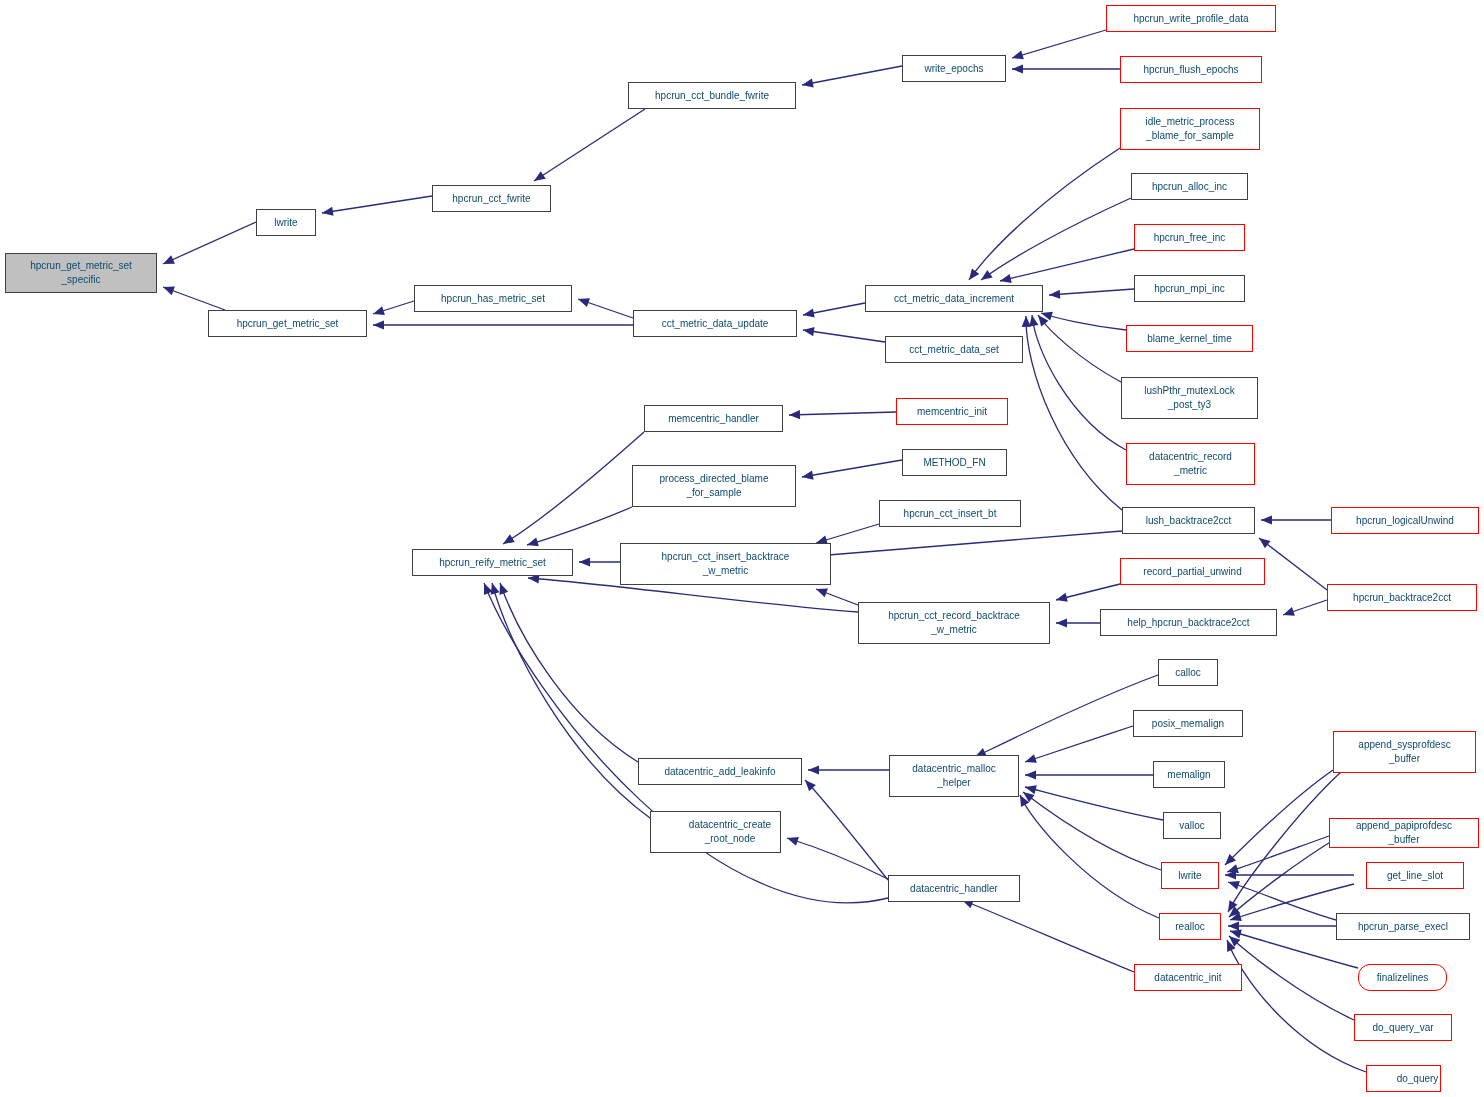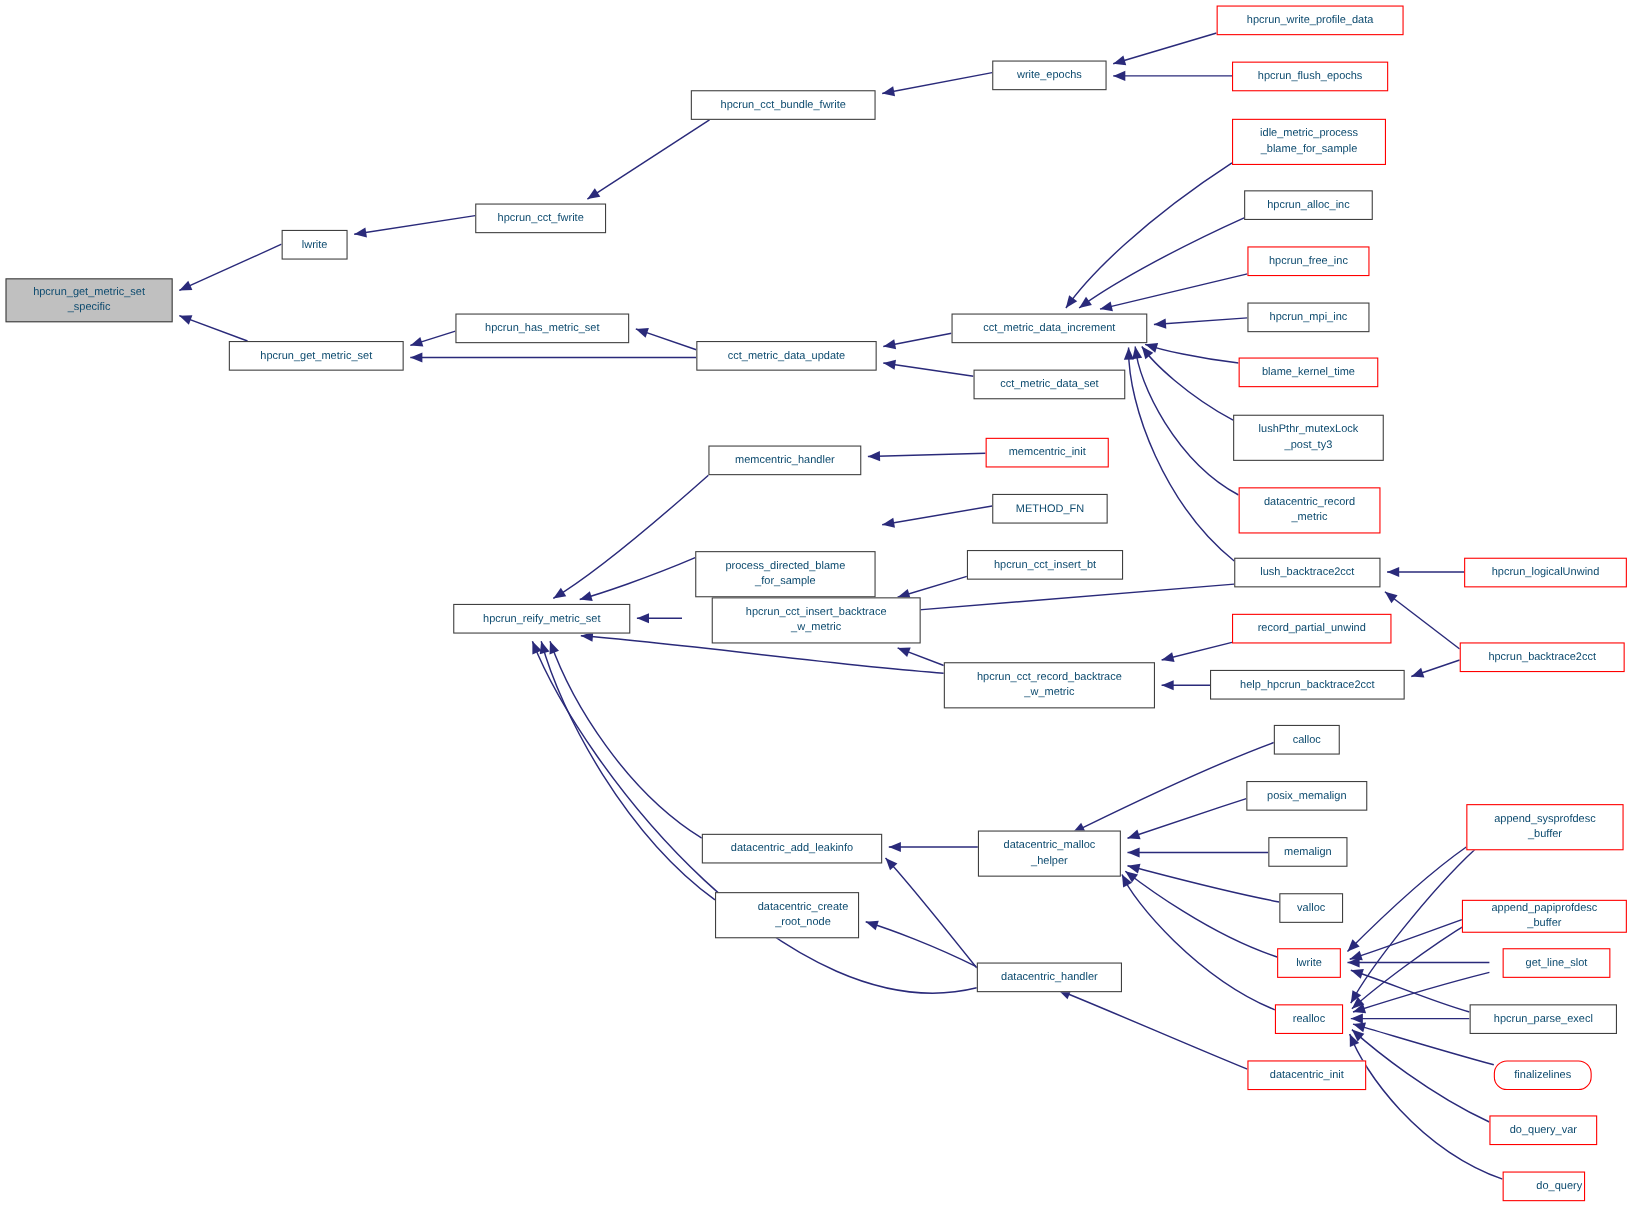--- a/index.html
+++ b/index.html
@@ -187,26 +187,26 @@
     <div class="node" style="left: 1131px; top: 173px; width: 117px; height: 27px;"><span>hpcrun_alloc_inc</span></div>
     <div class="node red" style="left: 1134px; top: 224px; width: 111px; height: 27px;"><span>hpcrun_free_inc</span></div>
     <div class="node" style="left: 1134px; top: 275px; width: 111px; height: 27px;"><span>hpcrun_mpi_inc</span></div>
     <div class="node red" style="left: 1126px; top: 325px; width: 127px; height: 27px;"><span>blame_kernel_time</span></div>
     <div class="node" style="left: 1121px; top: 377px; width: 137px; height: 42px;"><span>lushPthr_mutexLock
 _post_ty3</span></div>
     <div class="node red" style="left: 1126px; top: 443px; width: 129px; height: 42px;"><span>datacentric_record
 _metric</span></div>
     <div class="node" style="left: 644px; top: 405px; width: 139px; height: 27px;"><span>memcentric_handler</span></div>
     <div class="node red" style="left: 896px; top: 398px; width: 112px; height: 27px;"><span>memcentric_init</span></div>
-    <div class="node" style="left: 632px; top: 465px; width: 164px; height: 42px; margin-top: 36px;"><span>process_directed_blame
+    <div class="node" style="left: 632px; top: 465px; width: 164px; height: 42px;"><span>process_directed_blame
 _for_sample</span></div>
     <div class="node" style="left: 902px; top: 449px; width: 105px; height: 27px;"><span>METHOD_FN</span></div>
     <div class="node" style="left: 412px; top: 549px; width: 161px; height: 27px;"><span>hpcrun_reify_metric_set</span></div>
     <div class="node" style="left: 879px; top: 500px; width: 142px; height: 27px;"><span>hpcrun_cct_insert_bt</span></div>
-    <div class="node" style="left: 620px; top: 543px; width: 190px; height: 42px; margin-left: 27px;"><span>hpcrun_cct_insert_backtrace
+    <div class="node" style="left: 620px; top: 543px; width: 211px; height: 42px;"><span>hpcrun_cct_insert_backtrace
 _w_metric</span></div>
     <div class="node" style="left: 858px; top: 602px; width: 192px; height: 42px;"><span>hpcrun_cct_record_backtrace
 _w_metric</span></div>
     <div class="node" style="left: 1122px; top: 507px; width: 133px; height: 27px;"><span>lush_backtrace2cct</span></div>
     <div class="node red" style="left: 1331px; top: 507px; width: 148px; height: 27px;"><span>hpcrun_logicalUnwind</span></div>
     <div class="node red" style="left: 1120px; top: 558px; width: 145px; height: 27px;"><span>record_partial_unwind</span></div>
     <div class="node" style="left: 1100px; top: 609px; width: 177px; height: 27px;"><span>help_hpcrun_backtrace2cct</span></div>
     <div class="node red" style="left: 1327px; top: 584px; width: 150px; height: 27px;"><span>hpcrun_backtrace2cct</span></div>
     <div class="node" style="left: 638px; top: 758px; width: 164px; height: 27px;"><span>datacentric_add_leakinfo</span></div>
     <div class="node" style="left: 650px; top: 811px; width: 131px; height: 42px; padding-left: 29px;"><span>datacentric_create

